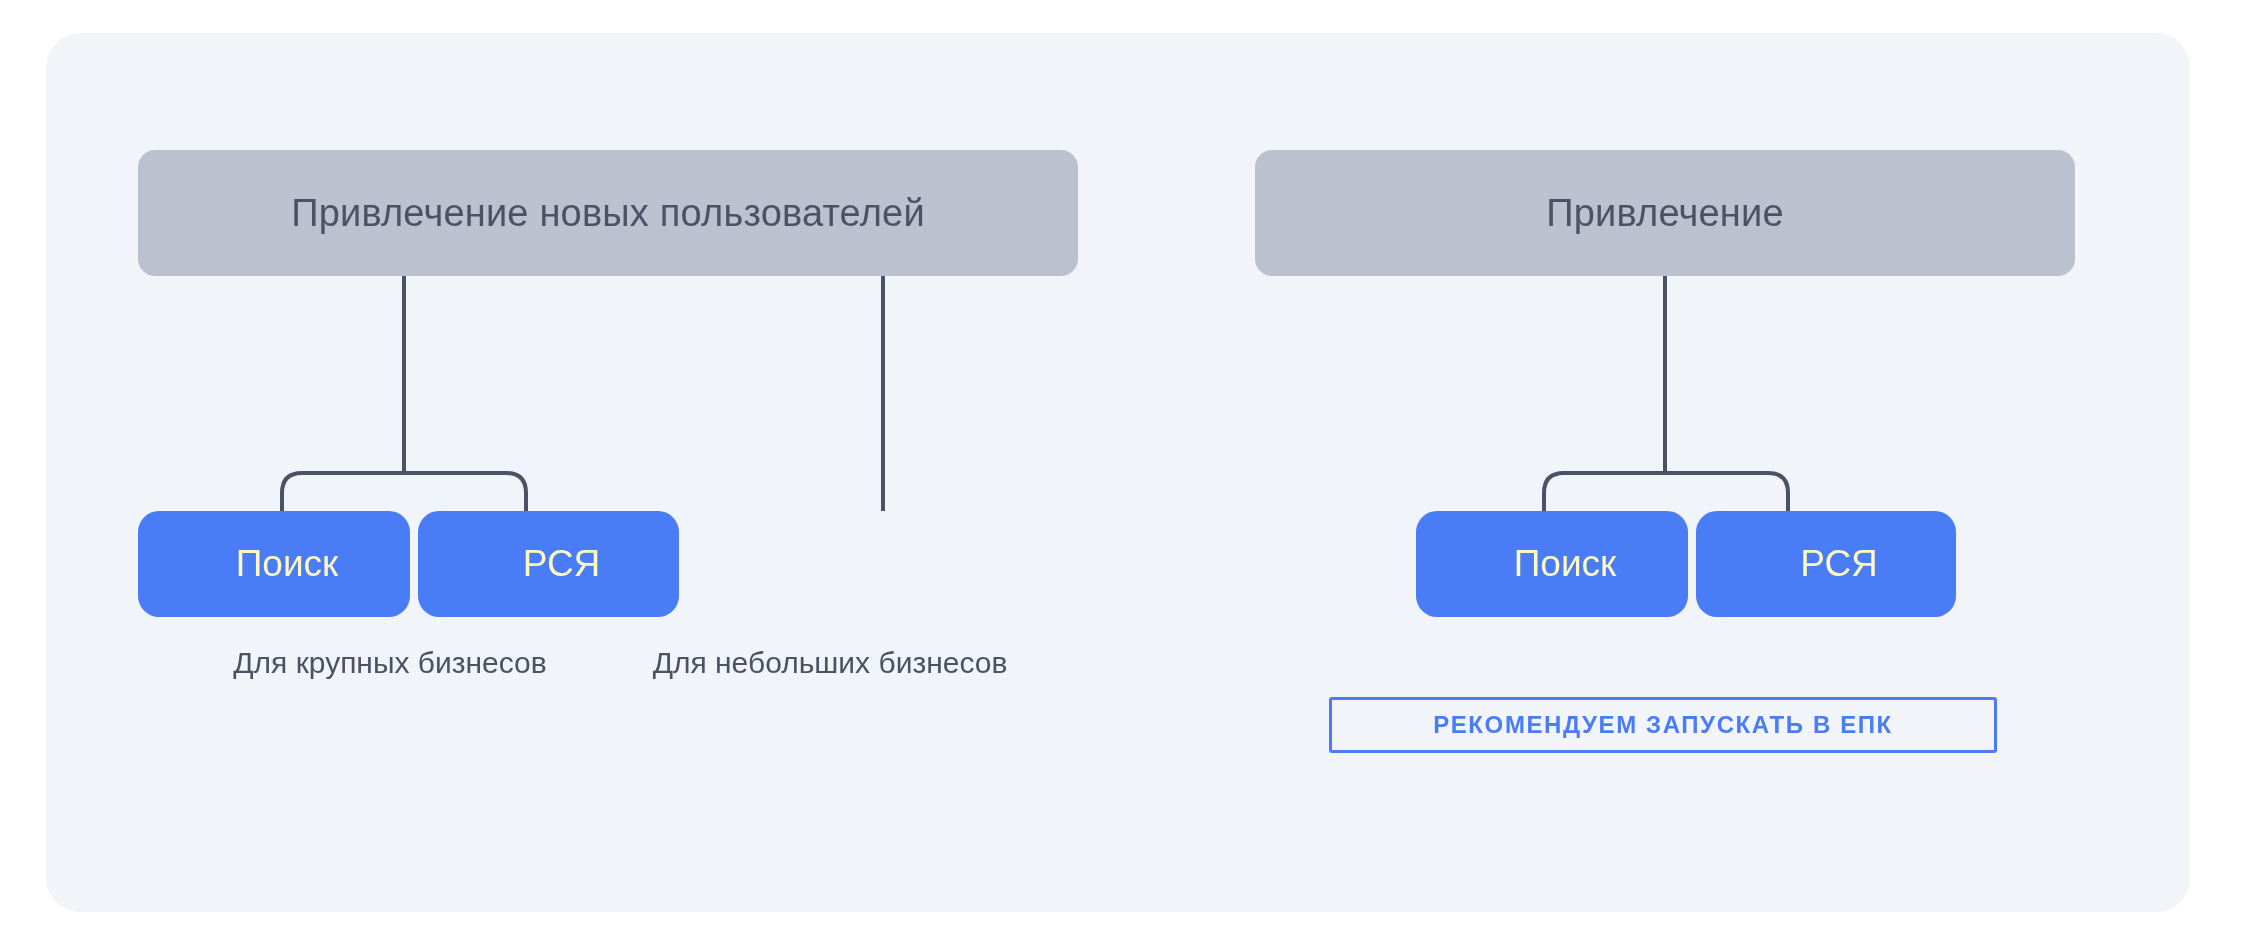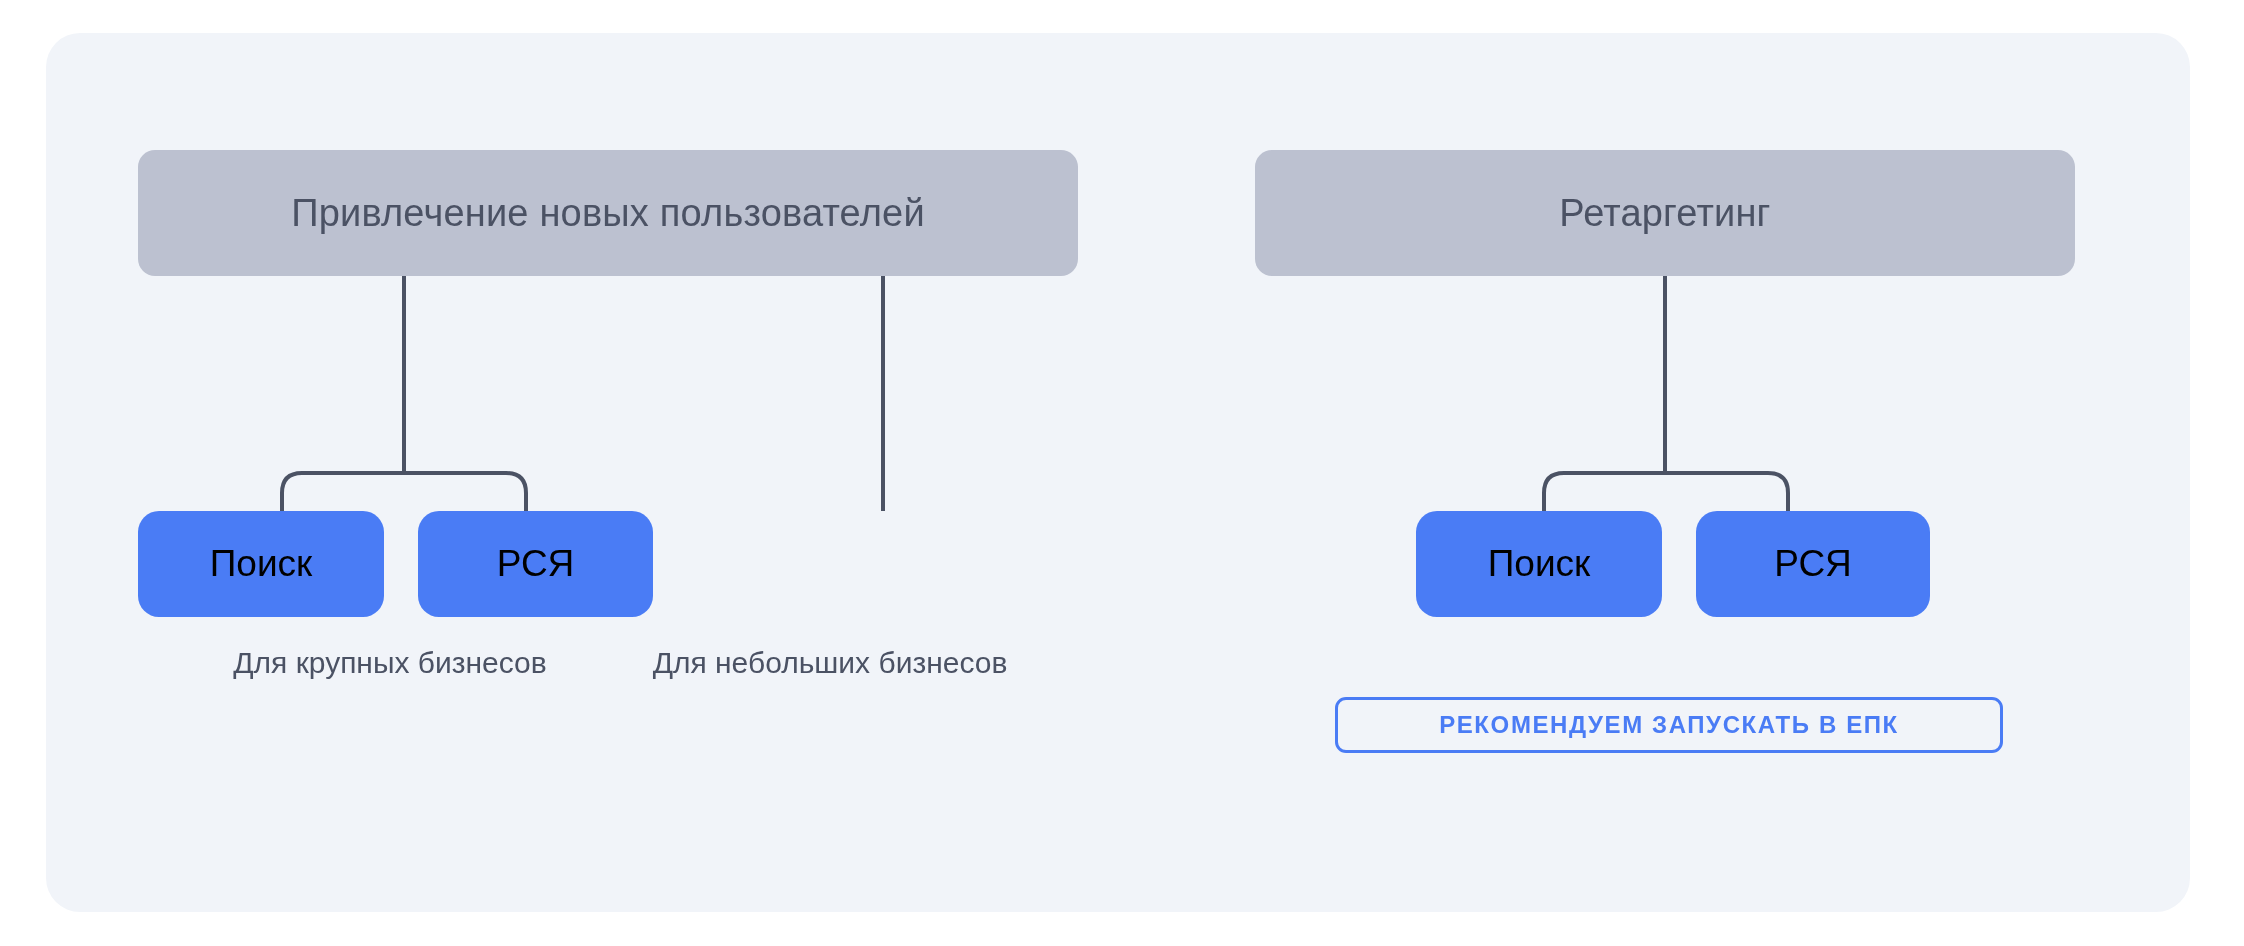--- a/index.html
+++ b/index.html
@@ -71,26 +71,27 @@
   }
 
   
   .channel-box {
     position: absolute;
     background: #4a7cf5;
     border-radius: 21px;
     display: flex;
     align-items: center;
     justify-content: center;
-    color: #000000;
+    color: #fef9c3;
     font-size: 37px;
     font-weight: 400;
     white-space: nowrap;
     top: 511px;
     height: 106px;
+    padding-left: 26px;
   }
   #channel-acq-search  { left: 138px;  width: 246px; }
   #channel-acq-rsya    { left: 418px;  width: 235px; }
   #channel-acq-both    { left: 688px;  width: 390px; }
   #channel-ret-search  { left: 1416px; width: 246px; }
   #channel-ret-rsya    { left: 1696px; width: 234px; }
 
   
   .caption {
     position: absolute;
@@ -105,30 +106,29 @@
 
   
   #badge-epk {
     position: absolute;
     left: 1329px;
     top: 697px;
     width: 668px;
     height: 56px;
     box-sizing: border-box;
     border: 3px solid #4a7cf5;
-    border-radius: 11px;
+    border-radius: 3px;
     display: flex;
     align-items: center;
     justify-content: center;
     color: #4a7cf5;
     font-size: 24px;
     font-weight: bold;
     letter-spacing: 1.6px;
     white-space: nowrap;
-    margin-left: 6px;
   }
 </style>
 </head>
 <body>
 
 <div id="stage">
 
   <div class="panel"></div>
 
   <svg class="connectors" viewBox="0 0 2244 946" width="2244" height="946" xmlns="http://www.w3.org/2000/svg">
@@ -142,21 +142,21 @@
       <path d="M 1665 276 L 1665 473"></path>
       <path d="M 1544 511 L 1544 493 Q 1544 473 1564 473 L 1768 473 Q 1788 473 1788 493 L 1788 511"></path>
     </g>
   </svg>
 
   <div class="header-box" id="header-acquisition">
     <span>Привлечение новых пользователей</span>
   </div>
 
   <div class="header-box" id="header-retargeting">
-    <span>Ретаргетинг</span>
+    <span>Привлечение</span>
   </div>
 
   <div class="channel-box" id="channel-acq-search">
     <span>Поиск</span>
   </div>
 
   <div class="channel-box" id="channel-acq-rsya">
     <span>РСЯ</span>
   </div>
 

